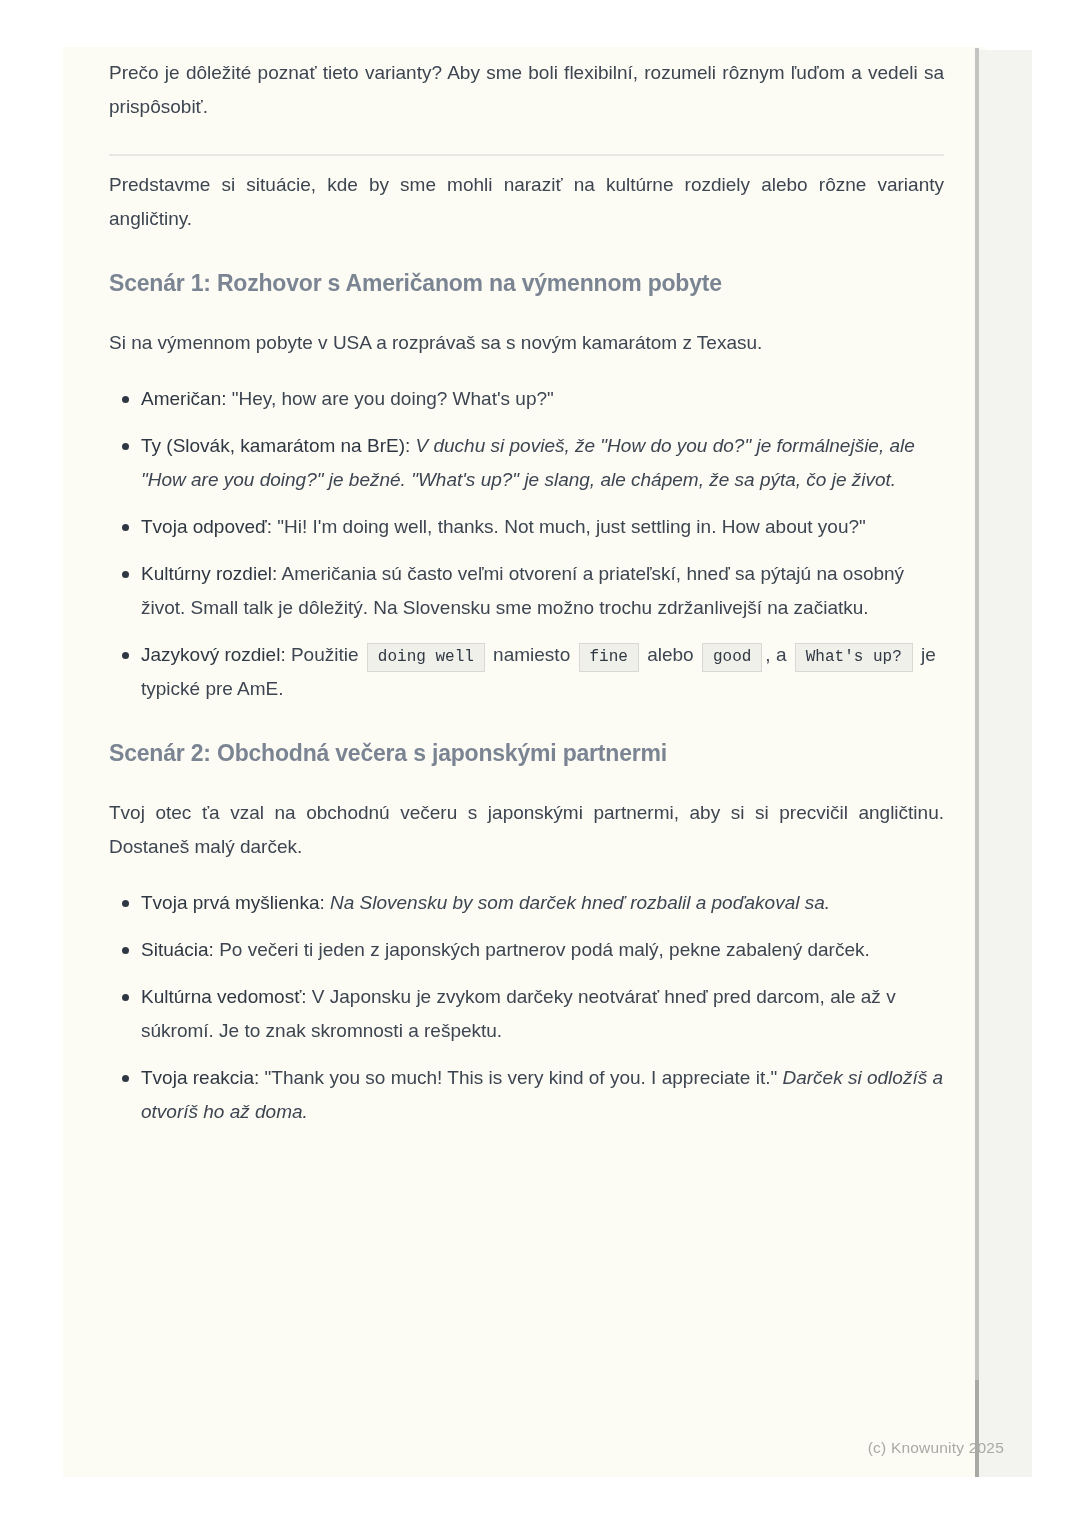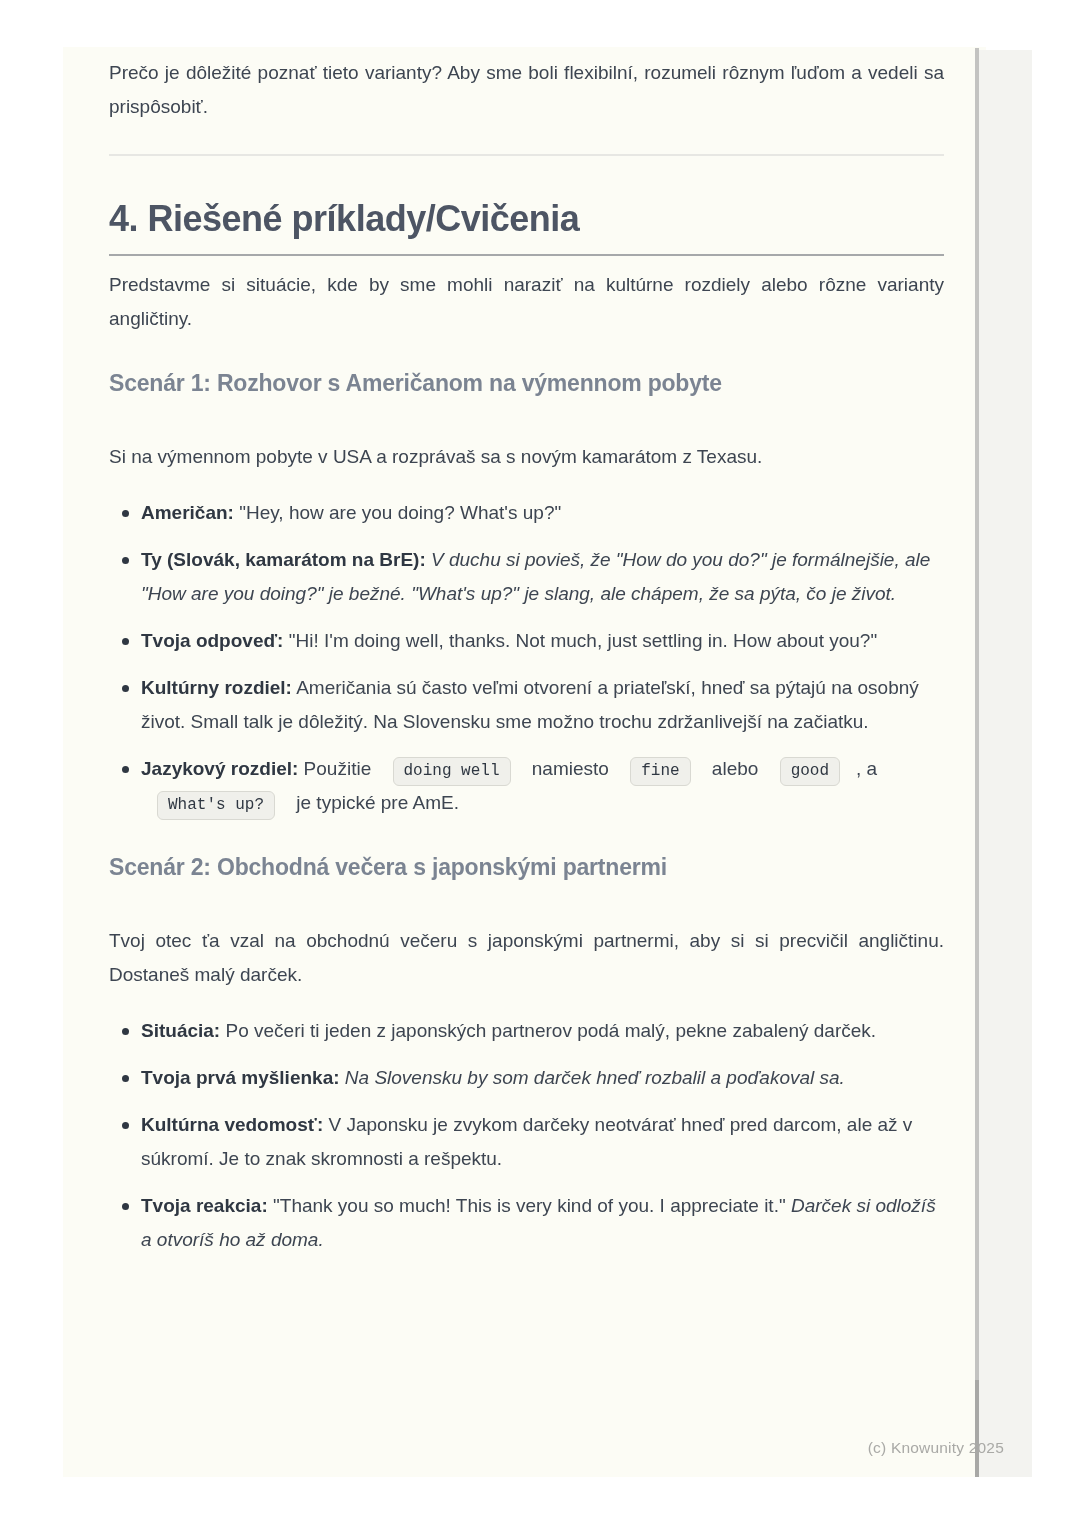--- a/index.html
+++ b/index.html
@@ -41,34 +41,34 @@
     color:var(--heading_primary);
     margin:40px 0 0 0;padding-bottom:12px;
     border-bottom:2px solid var(--rule_dark);
   }
   .p-lead{margin-top:12px;text-align:justify;}
   h2{
     font-size:23px;line-height:42px;font-weight:700;letter-spacing:-0.2px;
     color:var(--heading_secondary);margin:26px 0 0 0;
   }
   .h2-wrap{max-width:700px;}
-  .p-scen{margin-top:36px;text-align:justify;}
+  .p-scen{margin-top:22px;text-align:justify;}
   ul.scen-list{list-style:none;margin:22px 0 0 0;padding:0;}
   ul.scen-list li{display:flex;margin:0 0 13px 0;}
   .dot{flex:0 0 auto;width:7px;height:7px;border-radius:50%;background:var(--label_text);margin:14px 12px 0 13px;}
   .li-body{flex:1;}
-  .li-label{font-weight:700;color:var(--label_text);}
+  .li-label{font-weight:400;color:var(--label_text);}
   .seg-text{}
   .seg-italic{font-style:italic;}
   .seg-code{
     font-family:"Liberation Mono","DejaVu Sans Mono",monospace;
     font-size:16px;line-height:22px;
     background:var(--code_chip_bg);
     border:1px solid var(--code_chip_border);
-    border-radius:6px;padding:2px 10px 3px 10px;margin:0 16px;
+    border-radius:0;padding:2px 10px 3px 10px;margin:0 3px;
     color:var(--label_text);white-space:nowrap;display:inline-block;
   }
   .gutter-panel{position:absolute;left:979px;top:50px;width:53px;height:1427px;background:var(--gutter_bg);}
   .gutter-line{position:absolute;left:975px;top:48px;width:4px;height:1332px;background:var(--gutter_line);}
   .gutter-thumb{position:absolute;left:975px;top:1380px;width:4px;height:97px;background:var(--gutter_thumb);}
   .footer{
     position:absolute;top:1438px;right:76px;z-index:5;
     font-size:15.5px;line-height:20px;letter-spacing:0.2px;
     color:var(--footer_text);
   }
@@ -79,21 +79,20 @@
 <main class="content">
 
   <div class="clip-line">
     <span class="clipped">pochopiť rozdiely a vyjadrovať sa správne v rôznych anglicky hovoriacich krajinách podľa potreby</span>
   </div>
 
   <p class="p-intro">Prečo je dôležité poznať tieto varianty? Aby sme boli flexibilní, rozumeli rôznym ľuďom a vedeli sa prispôsobiť.</p>
 
   <hr class="hr">
 
-  <h1>4. Riešené príklady/Cvičenia</h1>
 
   <p class="p-lead">Predstavme si situácie, kde by sme mohli naraziť na kultúrne rozdiely alebo rôzne varianty angličtiny.</p>
 
   <section>
     <h2 class="h2-wrap">Scenár 1: Rozhovor s Američanom na výmennom pobyte</h2>
     <p class="p-scen">Si na výmennom pobyte v USA a rozprávaš sa s novým kamarátom z Texasu.</p>
     <ul class="scen-list">
       <li>
         <span class="dot"></span>
         <div class="li-body"><span class="li-label">Američan:</span><span><span class="seg-text"> "Hey, how are you doing? What's up?"</span></span></div>
@@ -116,25 +115,25 @@
       </li>
     </ul>
   </section>
 
   <section>
     <h2>Scenár 2: Obchodná večera s japonskými partnermi</h2>
     <p class="p-scen">Tvoj otec ťa vzal na obchodnú večeru s japonskými partnermi, aby si si precvičil angličtinu. Dostaneš malý darček.</p>
     <ul class="scen-list">
       <li>
         <span class="dot"></span>
-        <div class="li-body"><span class="li-label">Situácia:</span><span><span class="seg-text"> Po večeri ti jeden z japonských partnerov podá malý, pekne zabalený darček.</span></span></div>
+        <div class="li-body"><span class="li-label">Tvoja prvá myšlienka:</span><span><span class="seg-italic"> Na Slovensku by som darček hneď rozbalil a poďakoval sa.</span></span></div>
       </li>
       <li>
         <span class="dot"></span>
-        <div class="li-body"><span class="li-label">Tvoja prvá myšlienka:</span><span><span class="seg-italic"> Na Slovensku by som darček hneď rozbalil a poďakoval sa.</span></span></div>
+        <div class="li-body"><span class="li-label">Situácia:</span><span><span class="seg-text"> Po večeri ti jeden z japonských partnerov podá malý, pekne zabalený darček.</span></span></div>
       </li>
       <li>
         <span class="dot"></span>
         <div class="li-body"><span class="li-label">Kultúrna vedomosť:</span><span><span class="seg-text"> V Japonsku je zvykom darčeky neotvárať hneď pred darcom, ale až v súkromí. Je to znak skromnosti a rešpektu.</span></span></div>
       </li>
       <li>
         <span class="dot"></span>
         <div class="li-body"><span class="li-label">Tvoja reakcia:</span><span><span class="seg-text"> "Thank you so much! This is very kind of you. I appreciate it." </span><span class="seg-italic">Darček si odložíš a otvoríš ho až doma.</span></span></div>
       </li>
     </ul>

